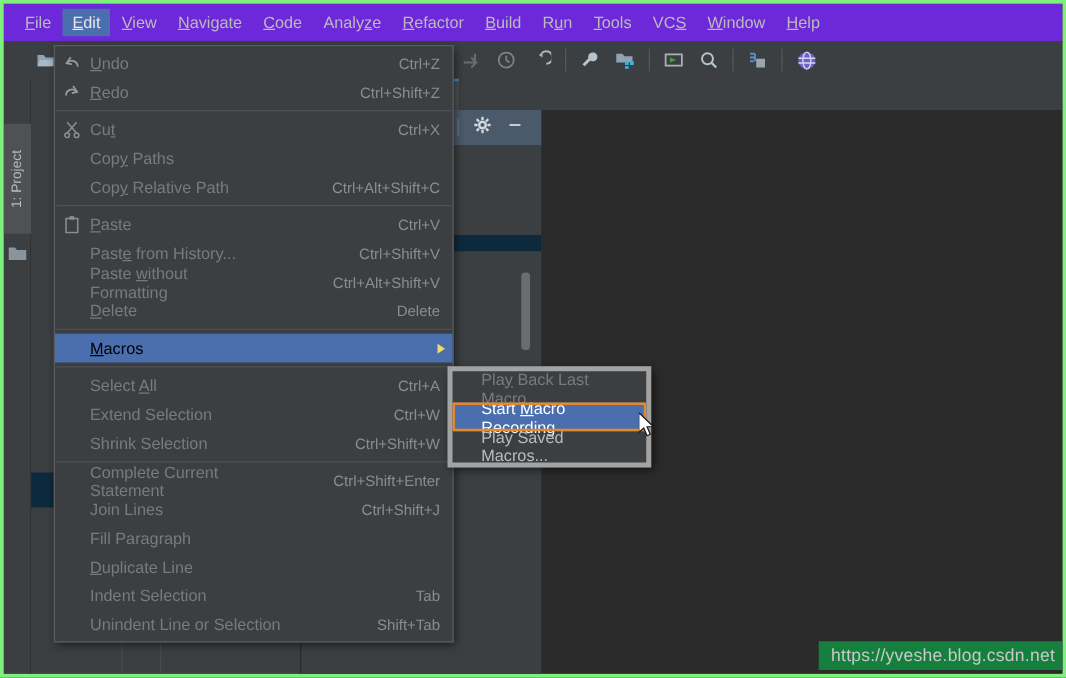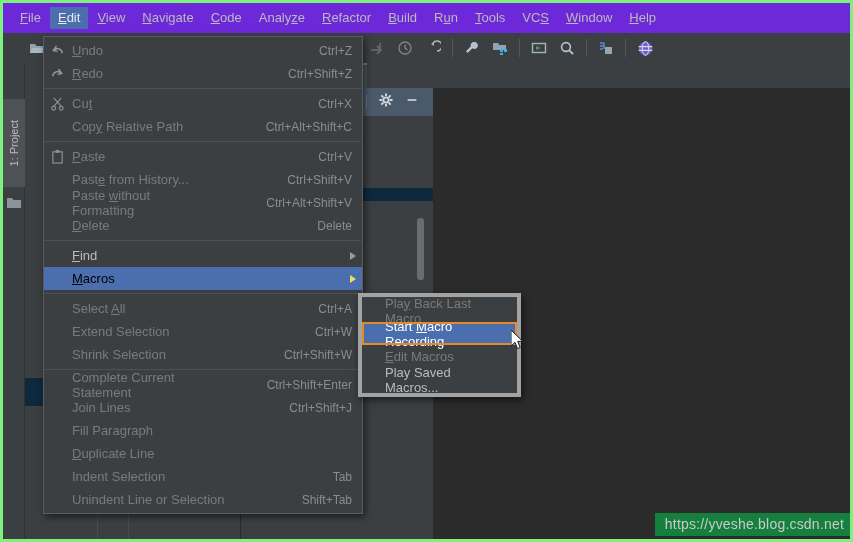--- a/index.html
+++ b/index.html
@@ -389,20 +389,23 @@
       <div class="mi disabled">
         <span class="mi-icon"><svg width="15" height="15" viewBox="0 0 16 16">
             <path d="M4 2l8 9M12 2l-8 9" stroke="#8d8d8d" stroke-width="1.3"></path>
             <circle cx="4" cy="13" r="2" stroke="#8d8d8d" stroke-width="1.3" fill="none"></circle>
             <circle cx="12" cy="13" r="2" stroke="#8d8d8d" stroke-width="1.3" fill="none"></circle>
           </svg></span>
         <span class="lbl">Cu<span class="mn">t</span></span>
         <span class="acc">Ctrl+X</span>
       </div>
       <div class="mi disabled">
+        <span class="lbl">Cop<span class="mn">y</span> Paths</span>
+      </div>
+      <div class="mi disabled">
         <span class="lbl">Cop<span class="mn">y</span> Relative Path</span>
         <span class="acc">Ctrl+Alt+Shift+C</span>
       </div>
       <div class="mi-sep"></div>
       <div class="mi disabled">
         <span class="mi-icon"><svg width="15" height="15" viewBox="0 0 16 16">
             <rect x="3" y="3" width="10" height="12" stroke="#8d8d8d" stroke-width="1.3" fill="none"></rect>
             <rect x="6" y="1" width="4" height="3" fill="#8d8d8d"></rect>
           </svg></span>
         <span class="lbl"><span class="mn">P</span>aste</span>
@@ -414,24 +417,20 @@
       </div>
       <div class="mi disabled">
         <span class="lbl">Paste <span class="mn">w</span>ithout Formatting</span>
         <span class="acc">Ctrl+Alt+Shift+V</span>
       </div>
       <div class="mi disabled">
         <span class="lbl"><span class="mn">D</span>elete</span>
         <span class="acc">Delete</span>
       </div>
       <div class="mi-sep"></div>
-      <div class="mi enabled">
-        <span class="lbl"><span class="mn">F</span>ind</span>
-        <span class="submenu-arrow"></span>
-      </div>
       <div class="mi enabled highlight">
         <span class="lbl"><span class="mn">M</span>acros</span>
         <span class="submenu-arrow"></span>
       </div>
       <div class="mi-sep"></div>
       <div class="mi disabled">
         <span class="lbl">Select <span class="mn">A</span>ll</span>
         <span class="acc">Ctrl+A</span>
       </div>
       <div class="mi disabled">
@@ -466,23 +465,20 @@
         <span class="acc">Shift+Tab</span>
       </div>
     </div>
 
   <div id="macromenu">
       <div class="mi disabled">
         <span class="lbl">Pla<span class="mn">y</span> Back Last Macro</span>
       </div>
       <div class="mi enabled focusframe">
         <span class="lbl">Start <span class="mn">M</span>acro Recording</span>
-      </div>
-      <div class="mi disabled">
-        <span class="lbl"><span class="mn">E</span>dit Macros</span>
       </div>
       <div class="mi enabled">
         <span class="lbl">Play Saved Macros...</span>
       </div>
     </div>
 
   <div id="cursor">
     <svg width="14" height="21" viewBox="0 0 14 21">
       <polygon points="0,0 0,16 4,12.4 6.6,18.6 9.2,17.4 6.7,11.4 11.6,11.2" fill="#ffffff" stroke="#1a1a1a" stroke-width="1"></polygon>
     </svg>

